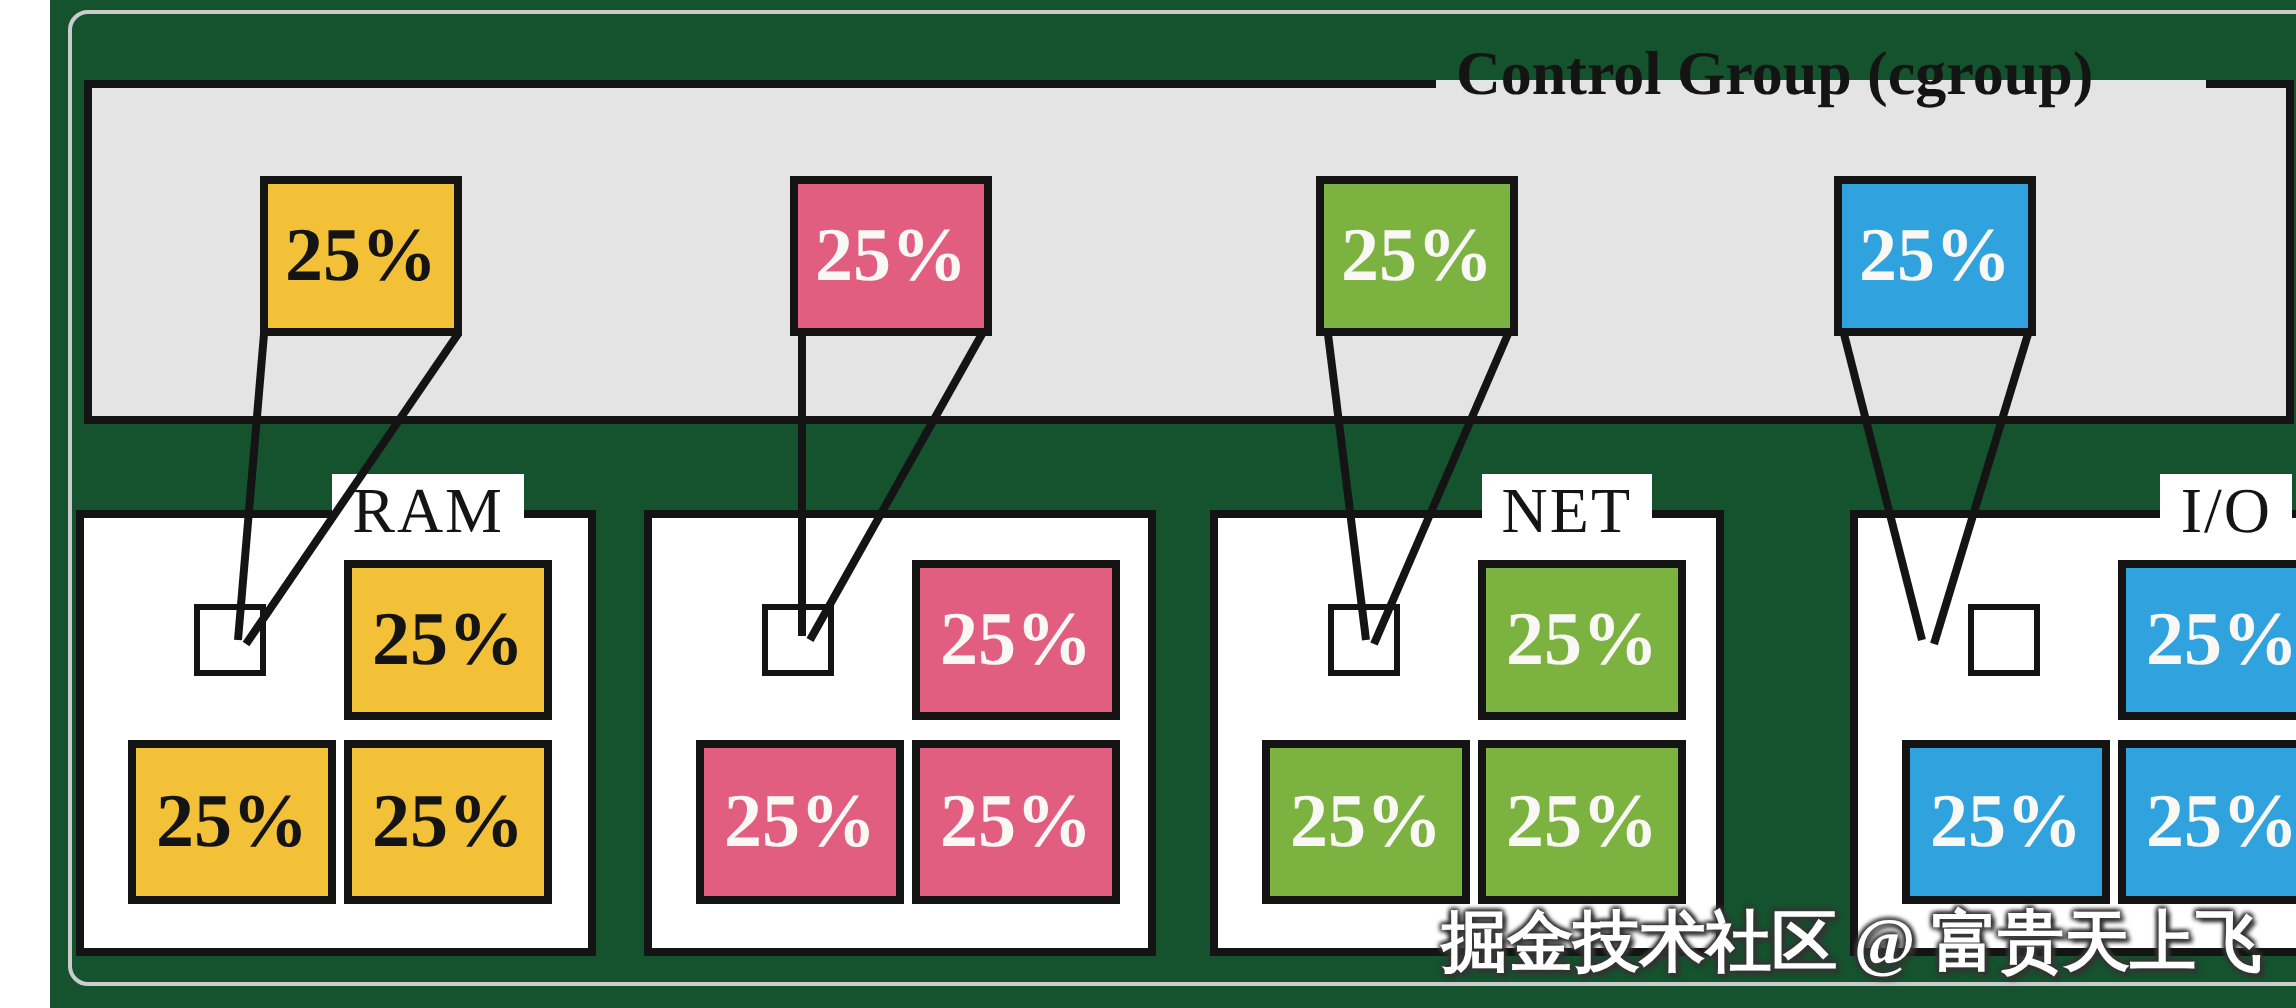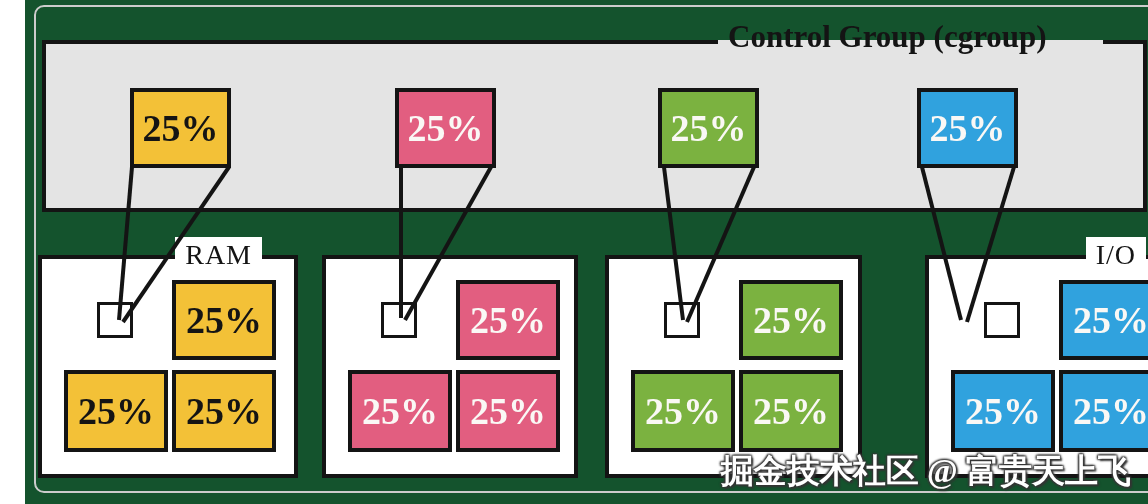--- a/index.html
+++ b/index.html
@@ -36,21 +36,21 @@
   .panel{
     position:absolute;top:255px;height:223px;box-sizing:border-box;background:#fff;
     border:4px solid #141414;
   }
   .panel-0{left:13px;width:260px;}
   .panel-1{left:297px;width:256px;}
   .panel-2{left:580px;width:257px;}
   .panel-3{left:900px;width:257px;}
   .panel-label{
     position:absolute;top:-22px;right:32px;background:#ffffff;padding:0 10px;
-    font-size:28px;line-height:36px;color:#141414;letter-spacing:1px;white-space:nowrap;
+    font-size:32px;line-height:36px;color:#141414;letter-spacing:1px;white-space:nowrap;
   }
   .task-slot{
     position:absolute;left:55px;top:43px;width:36px;height:36px;box-sizing:border-box;
     border:3px solid #141414;background:#ffffff;
   }
   .share-box{
     position:absolute;width:104px;box-sizing:border-box;border:4px solid #141414;
     display:flex;align-items:center;justify-content:center;
     font-size:38px;font-weight:bold;
   }
@@ -93,20 +93,21 @@
   </div>
 
   <div class="panel panel-1">
     <div class="task-slot"></div>
     <div class="share-box share-tr" style="background-color: rgb(226, 94, 128); color: rgb(250, 248, 245);">25%</div>
     <div class="share-box share-bl" style="background-color: rgb(226, 94, 128); color: rgb(250, 248, 245);">25%</div>
     <div class="share-box share-br" style="background-color: rgb(226, 94, 128); color: rgb(250, 248, 245);">25%</div>
   </div>
 
   <div class="panel panel-2">
+    <div class="panel-label">NET</div>
     <div class="task-slot"></div>
     <div class="share-box share-tr" style="background-color: rgb(123, 178, 64); color: rgb(250, 248, 245);">25%</div>
     <div class="share-box share-bl" style="background-color: rgb(123, 178, 64); color: rgb(250, 248, 245);">25%</div>
     <div class="share-box share-br" style="background-color: rgb(123, 178, 64); color: rgb(250, 248, 245);">25%</div>
   </div>
 
   <div class="panel panel-3">
     <div class="panel-label">I/O</div>
     <div class="task-slot"></div>
     <div class="share-box share-tr" style="background-color: rgb(48, 162, 222); color: rgb(250, 248, 245);">25%</div>

